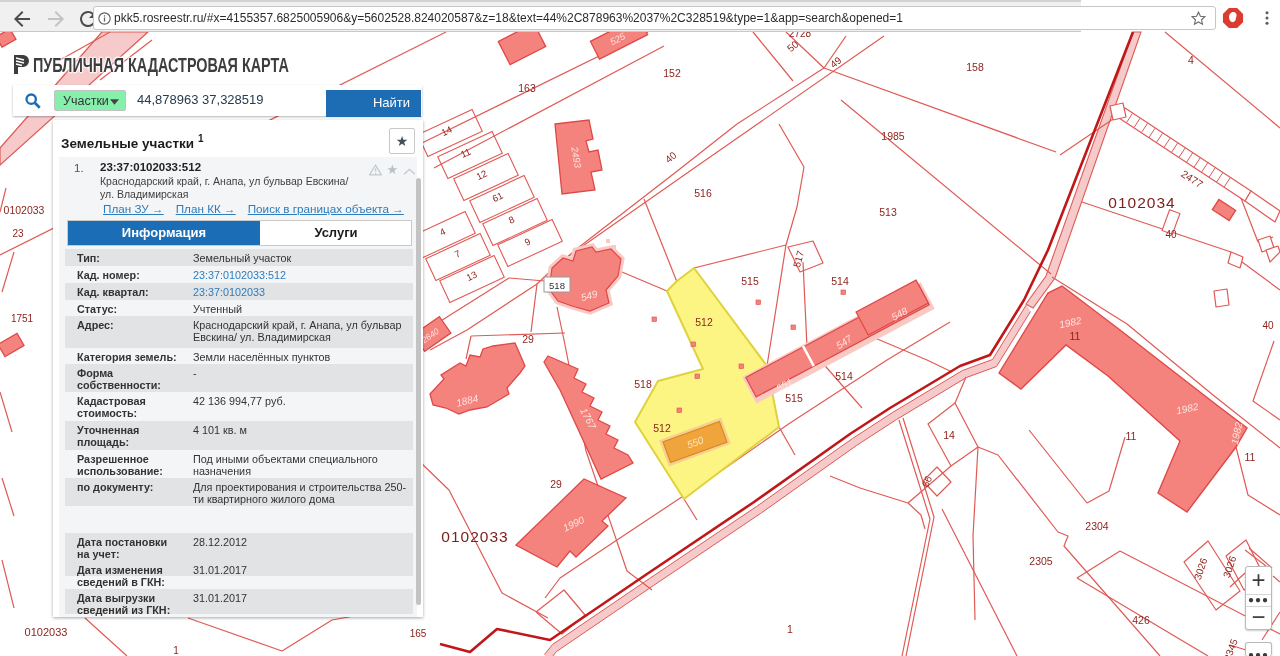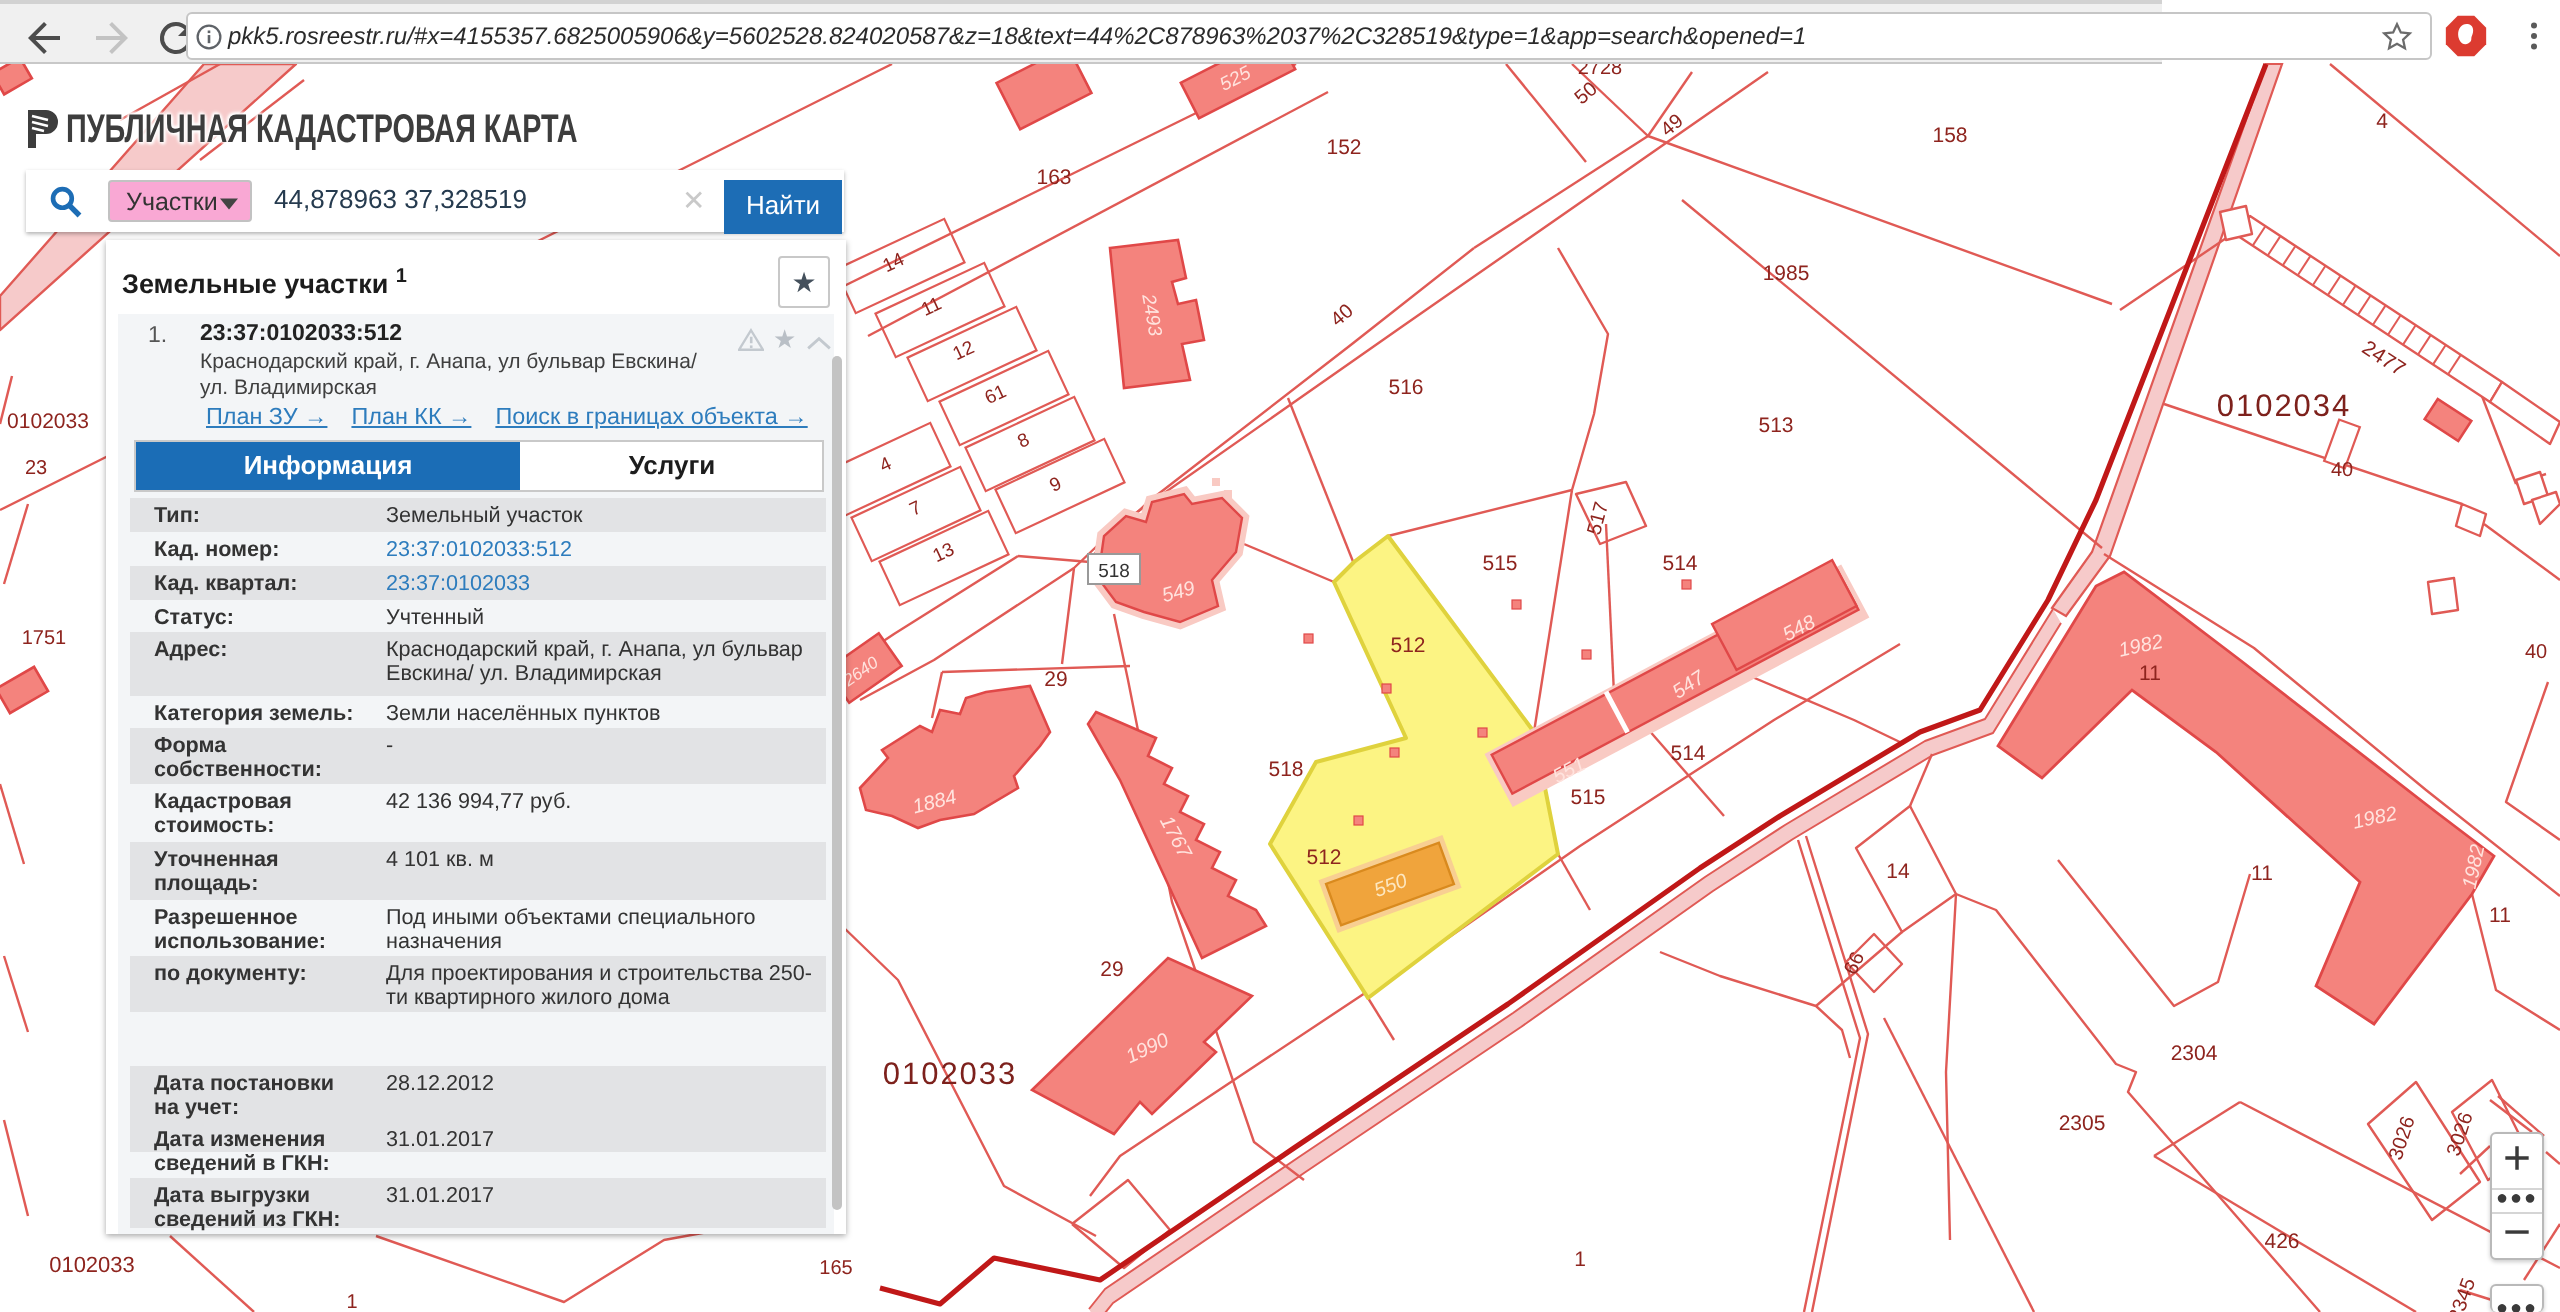--- a/index.html
+++ b/index.html
@@ -1,26 +1,26 @@
 <!DOCTYPE html>
 <html><head><meta charset="utf-8">
 <style>
 html,body{margin:0;padding:0;}
 body{width:1280px;height:656px;overflow:hidden;font-family:"Liberation Sans",sans-serif;background:#fff;position:relative;}
 #map{position:absolute;left:0;top:0;}
 .abs{position:absolute;}
-#toolbar{position:absolute;left:0;top:0;width:1081px;height:32px;background:#f0f0f0;border-top:2px solid #d2d2d2;border-bottom:1px solid #c8c8c8;box-sizing:border-box;font-style:italic;}
+#toolbar{position:absolute;left:0;top:0;width:1081px;height:32px;background:#f0f0f0;border-top:2px solid #d2d2d2;border-bottom:1px solid #c8c8c8;box-sizing:border-box;}
 #omni{position:absolute;left:93px;top:4px;width:1123px;height:24px;background:#fff;border:1px solid #c6c6c6;border-radius:3px;box-sizing:border-box;}
 #url{position:absolute;left:20px;top:4px;font-size:12px;color:#2b2b2b;white-space:nowrap;}
 #brand{position:absolute;left:12px;top:52px;width:420px;height:26px;}
 #brandtxt{position:absolute;left:21px;top:2px;font-size:20px;font-weight:bold;color:#3d3d3d;white-space:nowrap;transform:scaleX(0.72);transform-origin:left top;text-shadow:0 0 2px #fff,0 0 2px #fff,0 0 3px #fff,1px 1px 2px #fff,-1px -1px 2px #fff;}
 #searchbar{position:absolute;left:13px;top:85px;width:409px;height:31px;background:#fff;box-shadow:0 1px 2px rgba(0,0,0,0.3);}
-#drop{position:absolute;left:41px;top:5px;width:72px;height:21px;border:1px solid #c2c2c2;border-radius:2px;background:#f9a8d4;box-sizing:border-box;font-size:12.5px;color:#333;}
+#drop{position:absolute;left:41px;top:5px;width:72px;height:21px;border:1px solid #c2c2c2;border-radius:2px;background:#86efac;box-sizing:border-box;font-size:12.5px;color:#333;}
 #sinput{position:absolute;left:124px;top:7px;font-size:13px;color:#263b4f;}
-#findbtn{position:absolute;right:1px;top:5px;width:59px;height:27px;background:#1d6db5;color:#fff;font-size:13px;text-align:center;line-height:25px;}
+#findbtn{position:absolute;right:1px;top:5px;width:59px;height:27px;background:#1d6db5;color:#fff;font-size:13px;text-align:center;line-height:25px;padding-left:36px;}
 #results{position:absolute;left:53px;top:120px;width:370px;height:497px;background:#fff;box-shadow:0 1px 3px rgba(0,0,0,0.35);box-sizing:border-box;}
 #rhead{position:absolute;left:8px;top:13px;font-size:13.5px;font-weight:bold;color:#1c1c1c;}
 #rhead sup{font-size:10px;}
 #starbtn{position:absolute;left:336px;top:8px;width:26px;height:26px;border:1px solid #c8c8c8;border-radius:2px;background:#fff;text-align:center;line-height:25px;font-size:14px;color:#44505c;box-sizing:border-box;}
 #item{position:absolute;left:6px;top:37px;width:358px;height:460px;background:#f3f5f7;}
 .lnk{color:#2d7cbd;text-decoration:underline;}
 #tabs{position:absolute;left:8px;top:63px;width:345px;height:26px;border:1px solid #c9c9c9;box-sizing:border-box;background:#fff;}
 #tab1{position:absolute;left:0;top:0;width:192px;height:24px;background:#1b6db6;color:#fff;font-size:13px;font-weight:bold;text-align:center;line-height:24px;}
 #tab2{position:absolute;left:192px;top:0;width:152px;height:24px;color:#1d1d1d;font-size:13px;font-weight:bold;text-align:center;line-height:24px;}
 .row{position:absolute;left:6px;width:348px;box-sizing:border-box;font-size:10.8px;color:#333;}

